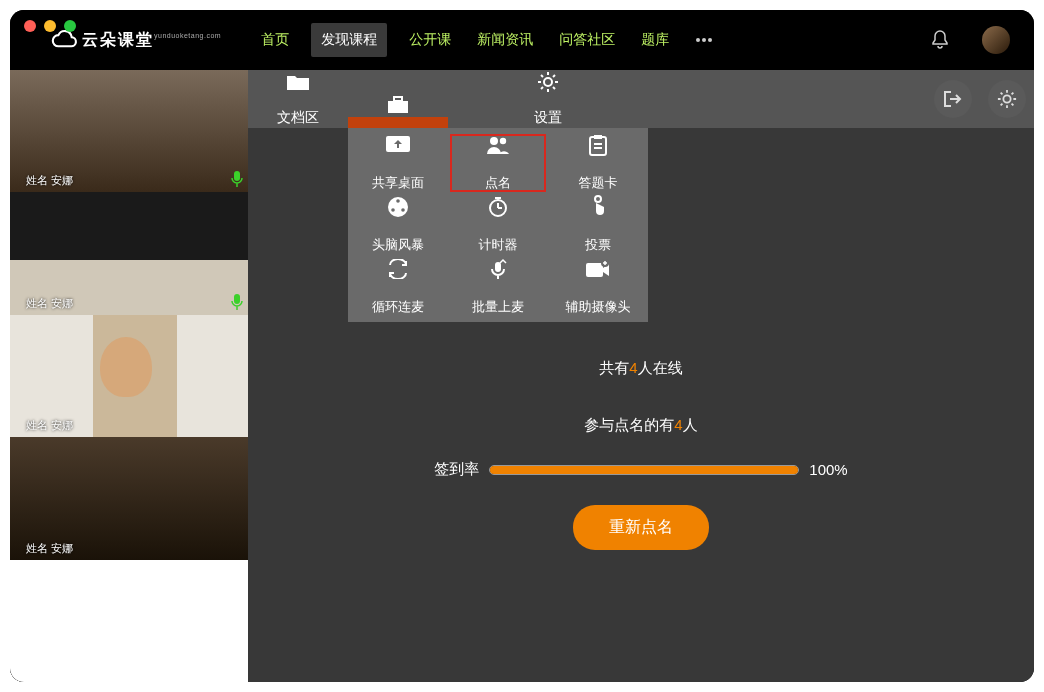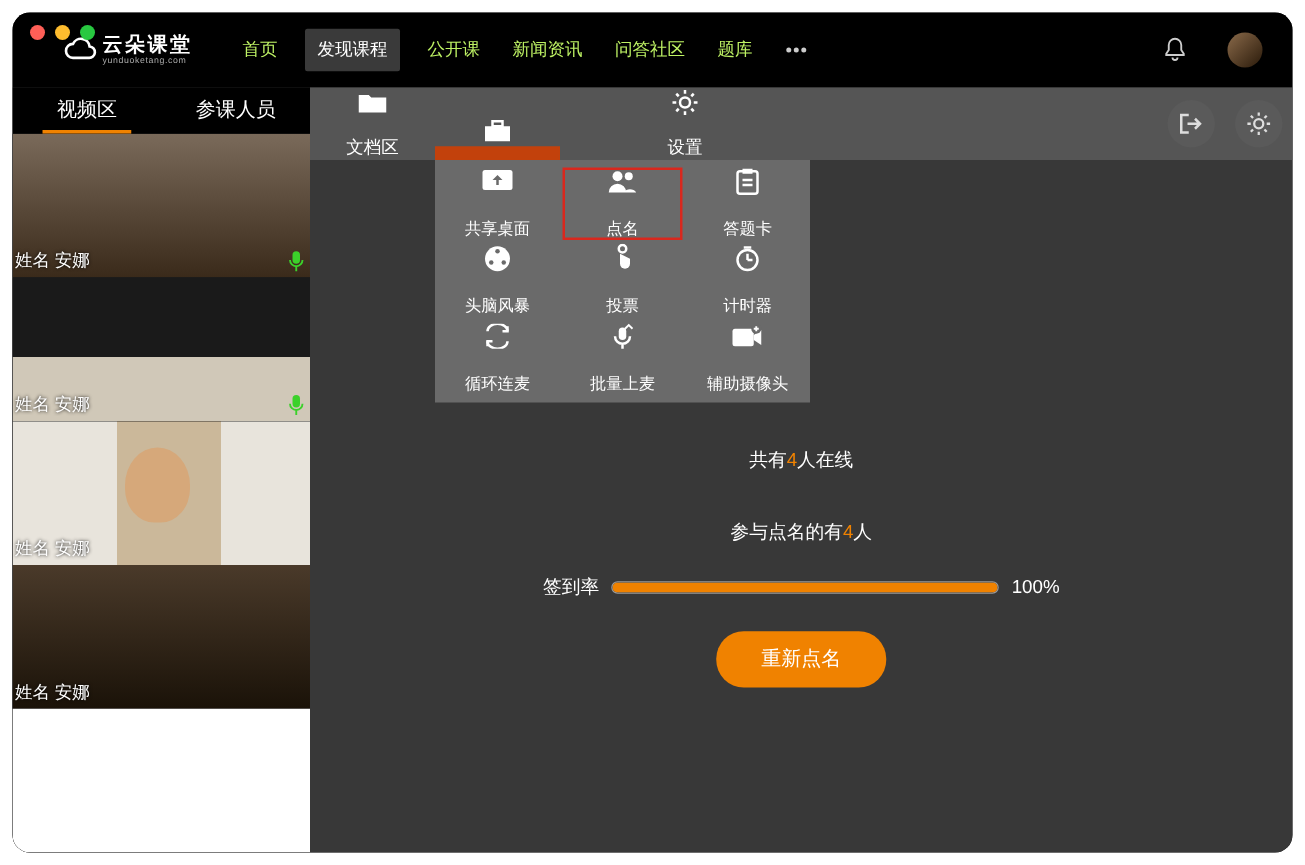--- a/index.html
+++ b/index.html
@@ -4,37 +4,37 @@
 <style>
 * { box-sizing: border-box; margin: 0; padding: 0; }
 body { background: #fff; font-family: "Helvetica Neue", Arial, sans-serif; display: flex; align-items: center; justify-content: center; height: 692px; }
 .frame { width: 1024px; height: 672px; background: #000; border-radius: 14px; overflow: hidden; position: relative; margin: 10px; }
 .traffic { position: absolute; top: 10px; left: 14px; display: flex; gap: 8px; z-index: 10; }
 .dot { width: 12px; height: 12px; border-radius: 50%; }
 .red { background: #ff5f57; } .yellow { background: #febc2e; } .green { background: #28c840; }
 .topnav { height: 60px; background: #000; display: flex; align-items: center; padding: 0 24px 0 40px; color: #fff; font-size: 14px; gap: 18px; }
 .logo { display: flex; align-items: center; gap: 4px; margin-right: 18px; }
 .logo-icon { width: 28px; height: 22px; }
-.logo-txt { display: flex; flex-direction: column; line-height: 1; }
+.logo-txt { display: flex; flex-direction: row; line-height: 1; }
 .logo-txt .cn { font-size: 16px; font-weight: bold; letter-spacing: 2px; }
 .logo-txt .en { font-size: 7px; color: #aaa; letter-spacing: 0.5px; }
 .nav-item { color: #bef264; cursor: pointer; padding: 6px 4px; }
 .nav-item.active { background: #3a3a3a; color: #fff; padding: 8px 10px; border-radius: 2px; }
 .nav-spacer { flex: 1; }
 .bell, .avatar { cursor: pointer; }
 .avatar { width: 28px; height: 28px; border-radius: 50%; background: linear-gradient(135deg,#8a6a4a,#2a1a0a); margin-left: 14px; }
 .main { display: flex; height: calc(100% - 60px); background: #383838; }
 .sidebar { width: 238px; background: #000; display: flex; flex-direction: column; }
 .side-tabs { display: flex; height: 42px; position: relative; }
 .side-tab { flex: 1; color: #fff; font-size: 16px; display: flex; align-items: center; justify-content: center; cursor: pointer; }
 .side-tab.active { position: relative; }
 .side-tab.active::after { content: ""; position: absolute; bottom: 0; left: 20%; width: 60%; height: 3px; background: #f08200; }
 .tile { position: relative; height: 130px; background: #222; overflow: hidden; }
 .tile .surface { position: absolute; inset: 0; }
-.tile .name { position: absolute; left: 2px; bottom: 4px; color: #fff; font-size: 14px; text-shadow: 0 0 3px #000; }
+.tile .name { position: absolute; left: 16px; bottom: 4px; color: #fff; font-size: 11px; text-shadow: 0 0 3px #000; }
 .tile .mic { position: absolute; right: 4px; bottom: 4px; width: 14px; height: 18px; }
 .tile.blank { background: #fff; }
 .content { flex: 1; display: flex; flex-direction: column; position: relative; }
 .toolbar { height: 58px; background: #555555; display: flex; align-items: stretch; }
 .tool { width: 100px; display: flex; flex-direction: column; align-items: center; justify-content: center; color: #fff; font-size: 14px; cursor: pointer; gap: 17px; }
 .tool.active { background: #c2410c; margin-top: 47px; }
 .tool .ico { width: 24px; height: 20px; display: flex; align-items: center; justify-content: center; }
 .tool-spacer { flex: 1; }
 .circle-btn { width: 38px; height: 38px; border-radius: 50%; background: #5a5a5a; display: flex; align-items: center; justify-content: center; cursor: pointer; margin: 10px 8px; }
 .dropdown { position: absolute; top: 58px; left: 100px; background: #6a6a6a; display: grid; grid-template-columns: repeat(3, 100px); grid-auto-rows: 62px; z-index: 5; padding: 4px 0; }
@@ -88,24 +88,20 @@
     <div class="bell">
       <svg width="20" height="22" viewBox="0 0 20 22">
           <path d="M10 2 a5 5 0 0 1 5 5 v4 l2 3 v1 H3 v-1 l2-3 V7 a5 5 0 0 1 5-5 z M8 17 a2 2 0 0 0 4 0" fill="none" stroke="#ccc" stroke-width="1.5"></path>
         </svg>
     </div>
     <div class="avatar"></div>
   </div>
 
   <div class="main">
     <div class="sidebar">
-      <div class="side-tabs">
-        <div class="side-tab active">视频区</div>
-        <div class="side-tab">参课人员</div>
-      </div>
       <div class="tile">
         <div class="surface" style="background:linear-gradient(180deg,#7a6a5a,#3a2a1a);"></div>
         <span class="name">姓名 安娜</span>
         <svg class="mic" viewBox="0 0 14 18">
             <rect x="4" y="1" width="6" height="10" rx="3" fill="#3bd12a"></rect>
             <path d="M2 8 a5 5 0 0 0 10 0 M7 13 v4" stroke="#3bd12a" stroke-width="1.5" fill="none"></path>
           </svg>
       </div>
       <div class="tile">
         <div class="surface" style="background:linear-gradient(180deg,#1a1a1a 55%,#d0c8b8 55%);"></div>
@@ -224,37 +220,37 @@
                 <circle cx="11" cy="11" r="10" fill="#fff"></circle>
                 <circle cx="11" cy="5" r="1.8" fill="#6a6a6a"></circle>
                 <circle cx="6" cy="14" r="1.8" fill="#6a6a6a"></circle>
                 <circle cx="16" cy="14" r="1.8" fill="#6a6a6a"></circle>
               </svg>
             </span>
           <span>头脑风暴</span>
         </div>
         <div class="drop-item">
           <span class="ico">
-              <svg width="20" height="24" viewBox="0 0 20 24">
-                <circle cx="10" cy="4" r="3" fill="none" stroke="#fff" stroke-width="2"></circle>
-                <path d="M8 8 v8 a4 4 0 0 0 8 0 v-4 l-4 -2" fill="#fff"></path>
-              </svg>
-            </span>
-          <span>投票</span>
-        </div>
-        <div class="drop-item">
-          <span class="ico">
               <svg width="22" height="22" viewBox="0 0 22 22">
                 <circle cx="11" cy="12" r="8" fill="none" stroke="#fff" stroke-width="2"></circle>
                 <line x1="11" y1="12" x2="11" y2="7" stroke="#fff" stroke-width="2"></line>
                 <line x1="11" y1="12" x2="15" y2="12" stroke="#fff" stroke-width="2"></line>
                 <line x1="8" y1="2" x2="14" y2="2" stroke="#fff" stroke-width="2"></line>
               </svg>
             </span>
           <span>计时器</span>
+        </div>
+        <div class="drop-item">
+          <span class="ico">
+              <svg width="20" height="24" viewBox="0 0 20 24">
+                <circle cx="10" cy="4" r="3" fill="none" stroke="#fff" stroke-width="2"></circle>
+                <path d="M8 8 v8 a4 4 0 0 0 8 0 v-4 l-4 -2" fill="#fff"></path>
+              </svg>
+            </span>
+          <span>投票</span>
         </div>
         <div class="drop-item">
           <span class="ico">
               <svg width="24" height="20" viewBox="0 0 24 20">
                 <path d="M4 6 a8 6 0 0 1 16 0 M20 14 a8 6 0 0 1 -16 0" fill="none" stroke="#fff" stroke-width="2"></path>
                 <path d="M20 2 v4 h-4 M4 18 v-4 h4" fill="none" stroke="#fff" stroke-width="2"></path>
               </svg>
             </span>
           <span>循环连麦</span>
         </div>

